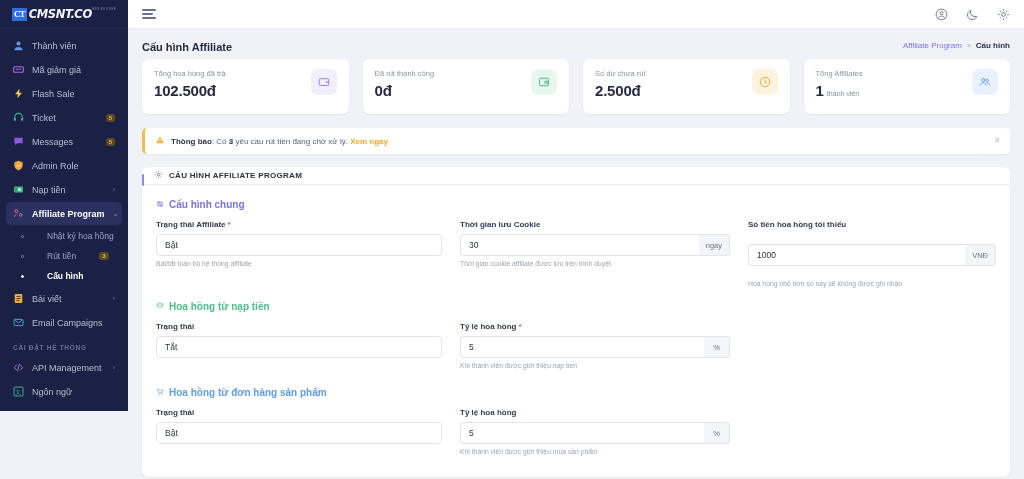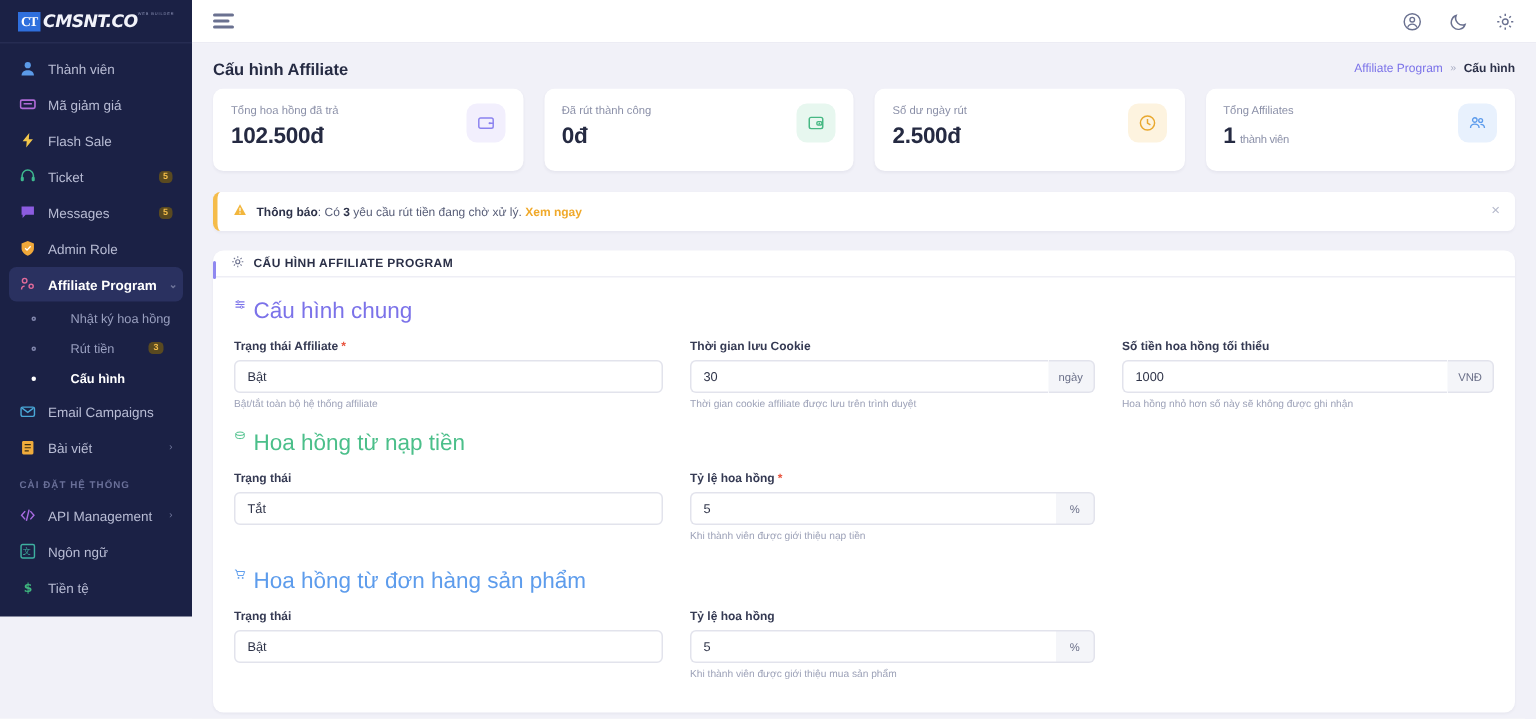--- a/index.html
+++ b/index.html
@@ -141,33 +141,33 @@
   }
   .panel-head:before {
     content: ""; position: absolute; left: 0; top: 7px;
     width: 2px; height: 12px; background: #8f88f0; border-radius: 2px;
   }
   .panel-head .ph-ico { color: #6f7490; font-size: 8px; }
   .panel-title { font-size: 8px; font-weight: 700; color: #2b3048; letter-spacing: 0.3px; }
 
   .panel-body { padding: 10px 14px 14px; }
   .sec-title {
-    display: flex; gap: 5px;
-    font-size: 15px; font-weight: 400; margin: 4px 0 10px;
+    display: flex; align-items: center; gap: 5px;
+    font-size: 10px; font-weight: 700; margin: 4px 0 10px;
   }
   .sec-title.purple { color: #7b72e9; }
   .sec-title.green  { color: #4bbf8a; }
   .sec-title.blue   { color: #5d9cec; }
   .sec-title .si { font-size: 8px; }
 
   .row { display: flex; gap: 18px; margin-bottom: 4px; }
   .field { display: flex; flex-direction: column; }
   .field.c1 { flex: 0 0 286px; }
   .field.c2 { flex: 0 0 270px; }
-  .field.c3 { flex: 1 1 auto; }
+  .field.c3 { flex: 1 1 auto; gap: 10px; }
   .f-label { font-size: 8px; font-weight: 700; color: #353a53; margin-bottom: 5px; }
   .f-label .req { color: #e8553f; margin-left: 2px; }
   .input-wrap { display: flex; align-items: center; }
   .inp {
     flex: 1 1 auto; height: 22px; border: 1px solid #e2e3ec;
     border-radius: 4px; background: #ffffff;
     font-size: 8.5px; color: #2f3449; padding: 0 8px;
     display: flex; align-items: center;
     font-family: "Liberation Sans", sans-serif;
   }
@@ -254,20 +254,31 @@
       <div class="nav-item">
         <span class="ico">
           <svg viewBox="0 0 16 16" width="11" height="11">
               <path d="M8 1l6 2.3v4.4C14 11.4 11.3 14 8 15.2 4.7 14 2 11.4 2 7.7V3.3z" fill="#f0a83a"></path>
               <path d="M5.5 8l1.8 1.8L10.8 6" stroke="#fff" stroke-width="1.3" fill="none"></path>
             </svg>
         </span>
         <span class="lbl">Admin Role</span>
       </div>
 
+      <div class="nav-item">
+        <span class="ico">
+          <svg viewBox="0 0 16 16" width="11" height="11">
+              <rect x="1.5" y="3.5" width="13" height="9" rx="1.2" fill="#3fb77f"></rect>
+              <rect x="3.2" y="5.2" width="2" height="5.6" fill="#2a8a5d"></rect>
+              <circle cx="9.5" cy="8" r="2" fill="#e9f8f0"></circle>
+            </svg>
+        </span>
+        <span class="lbl">Nạp tiền</span>
+        <span class="chev">›</span>
+      </div>
 
       <div class="nav-item active">
         <span class="ico">
           <svg viewBox="0 0 16 16" width="11" height="11">
               <circle cx="5" cy="4.5" r="2.2" fill="none" stroke="#e06a9a" stroke-width="1.4"></circle>
               <circle cx="11.3" cy="10" r="2" fill="none" stroke="#e06a9a" stroke-width="1.4"></circle>
               <path d="M2 13c0-2 1.4-3.2 3-3.2" stroke="#e06a9a" stroke-width="1.4" fill="none"></path>
             </svg>
         </span>
         <span class="lbl">Affiliate Program</span>
@@ -284,36 +295,36 @@
         <span class="badge">3</span>
       </div>
       <div class="sub-item active">
         <span class="dot"></span>
         <span>Cấu hình</span>
       </div>
 
       <div class="nav-item">
         <span class="ico">
           <svg viewBox="0 0 16 16" width="11" height="11">
+              <rect x="2.5" y="1.5" width="11" height="13" rx="1.3" fill="#f0ac3c"></rect>
+              <path d="M5 5h6M5 8h6M5 11h4" stroke="#3a2c10" stroke-width="1.2"></path>
+            </svg>
+        </span>
+        <span class="lbl">Bài viết</span>
+        <span class="chev">›</span>
+      </div>
+
+      <div class="nav-item">
+        <span class="ico">
+          <svg viewBox="0 0 16 16" width="11" height="11">
               <rect x="1.5" y="3.5" width="13" height="9" rx="1.5" fill="none" stroke="#4aa8d8" stroke-width="1.4"></rect>
               <path d="M2.5 4.5L8 8.6l5.5-4.1" fill="none" stroke="#4aa8d8" stroke-width="1.3"></path>
             </svg>
         </span>
         <span class="lbl">Email Campaigns</span>
-      </div>
-
-      <div class="nav-item">
-        <span class="ico">
-          <svg viewBox="0 0 16 16" width="11" height="11">
-              <rect x="2.5" y="1.5" width="11" height="13" rx="1.3" fill="#f0ac3c"></rect>
-              <path d="M5 5h6M5 8h6M5 11h4" stroke="#3a2c10" stroke-width="1.2"></path>
-            </svg>
-        </span>
-        <span class="lbl">Bài viết</span>
-        <span class="chev">›</span>
       </div>
 
       <div class="nav-section">CÀI ĐẶT HỆ THỐNG</div>
 
       <div class="nav-item">
         <span class="ico">
           <svg viewBox="0 0 16 16" width="11" height="11">
               <path d="M5.5 4L2 8l3.5 4M10.5 4L14 8l-3.5 4M9.3 2.5L6.7 13.5" fill="none" stroke="#a86be0" stroke-width="1.4"></path>
             </svg>
         </span>
@@ -419,21 +430,21 @@
             <svg viewBox="0 0 16 16" width="12" height="12">
                 <rect x="2" y="3" width="12" height="10" rx="1.6" fill="none" stroke="#46b883" stroke-width="1.3"></rect>
                 <rect x="8.8" y="6.8" width="4.4" height="3" rx="1" fill="none" stroke="#46b883" stroke-width="1.2"></rect>
                 <circle cx="11" cy="8.3" r=".8" fill="#46b883"></circle>
               </svg>
           </div>
         </div>
 
         <div class="stat-card">
           <div>
-            <div class="stat-label">Số dư ngày rút</div>
+            <div class="stat-label">Số dư chưa rút</div>
             <div class="stat-value"><span>2.500đ</span></div>
           </div>
           <div class="stat-ico" style="background:#fdf3df;">
             <svg viewBox="0 0 16 16" width="12" height="12">
                 <circle cx="8" cy="8" r="6.3" fill="none" stroke="#e9a82e" stroke-width="1.3"></circle>
                 <path d="M8 4.4V8l2.6 1.7" fill="none" stroke="#e9a82e" stroke-width="1.3"></path>
               </svg>
           </div>
         </div>
 

